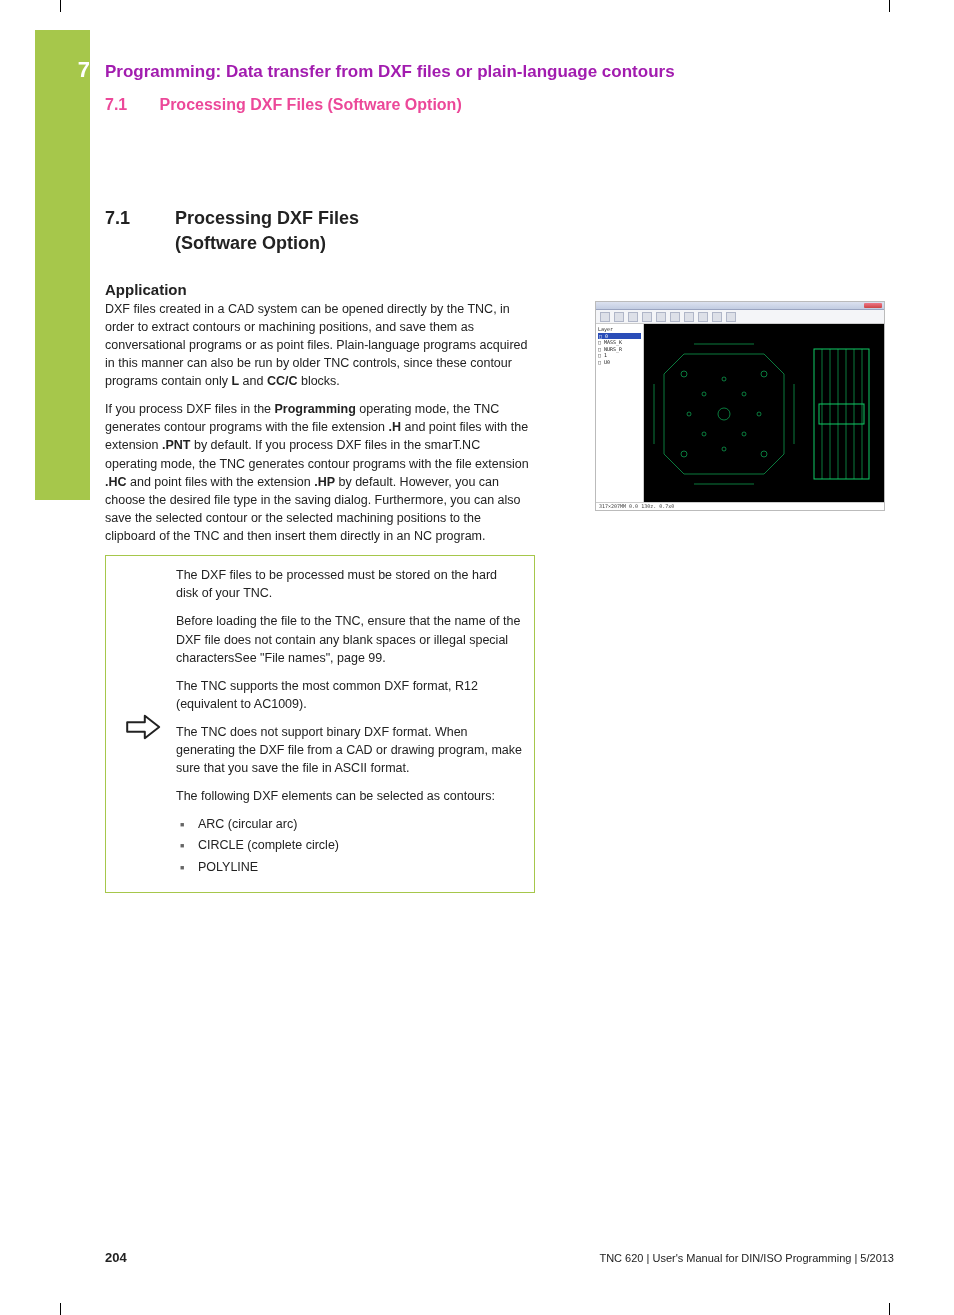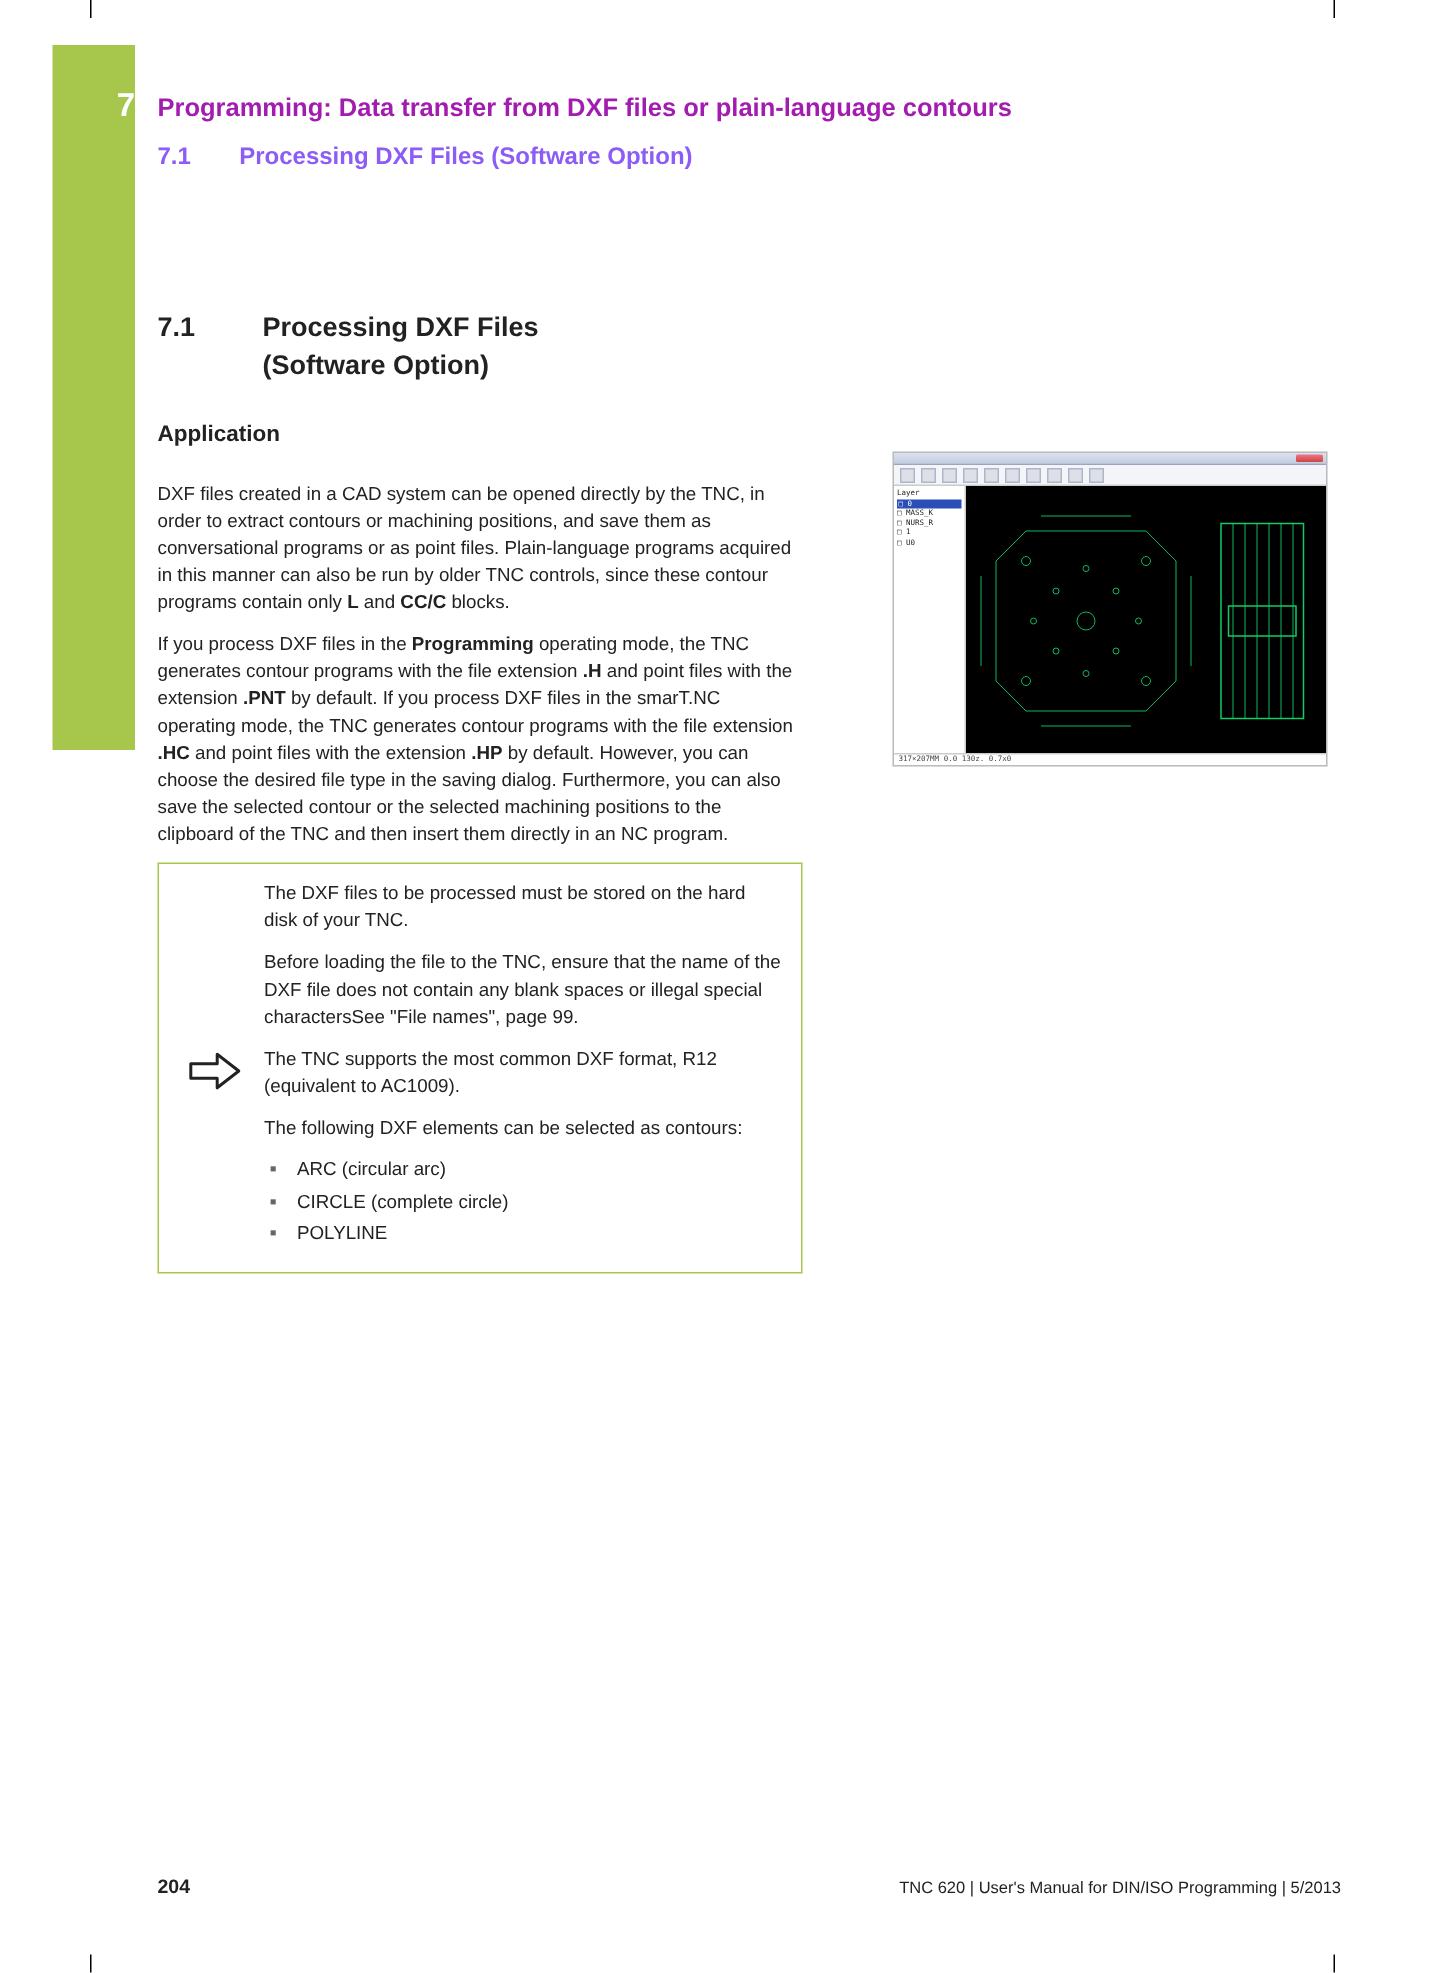--- a/index.html
+++ b/index.html
@@ -28,32 +28,32 @@
   .chap-num {
     position: absolute;
     left: 0; top: 25px; width: 30px; text-align: right;
     font-size: 22px; font-weight: bold; color: #fff;
   }
   .header {
     margin-left: 45px;
     padding-top: 30px;
   }
   .h-chapter { font-size: 17px; font-weight: bold; color: #a21caf; }
-  .h-sub { margin-top: 10px; font-size: 16px; font-weight: bold; color: #8b5cf6; }
+  .h-sub { margin-top: 10px; font-size: 16px; font-weight: bold; color: #ec4899; }
   .h-sub .sn { display: inline-block; width: 50px; }
   .content {
     margin-left: 45px;
     margin-top: 90px;
     width: 780px;
     position: relative;
   }
   .section-row { display: flex; gap: 30px; font-size: 18px; font-weight: bold; margin-bottom: 22px; }
   .section-row .num { width: 40px; }
   .section-row .txt { width: 260px; }
-  .subhead { font-size: 15px; font-weight: bold; margin-bottom: 20px; }
+  .subhead { font-size: 15px; font-weight: bold; margin-bottom: 0; }
   .body-col { width: 430px; }
   .para { font-size: 12.5px; margin-bottom: 10px; line-height: 1.45; }
   .b { font-weight: bold; }
   .note-box {
     border: 1px solid #a6c74b;
     width: 430px;
     display: flex;
     margin-top: 6px;
     align-items: center;
   }
@@ -130,20 +130,21 @@
       <div class="note-box">
         <div class="note-icon">
           <svg viewBox="0 0 50 36">
               <path d="M4 12 h22 v-8 l18 14 -18 14 v-8 h-22 z" fill="none" stroke="#222" stroke-width="2.5" stroke-linejoin="round"></path>
             </svg>
         </div>
         <div class="note-body">
           <p>The DXF files to be processed must be stored on the hard disk of your TNC.</p>
           <p>Before loading the file to the TNC, ensure that the name of the DXF file does not contain any blank spaces or illegal special charactersSee "File names", page 99.</p>
           <p>The TNC supports the most common DXF format, R12 (equivalent to AC1009).</p>
+          <p>The TNC does not support binary DXF format. When generating the DXF file from a CAD or drawing program, make sure that you save the file in ASCII format.</p>
           <p>The following DXF elements can be selected as contours:</p>
           <ul>
             <li>ARC (circular arc)</li>
             <li>CIRCLE (complete circle)</li>
             <li>POLYLINE</li>
           </ul>
         </div>
       </div>
     </div>
 

